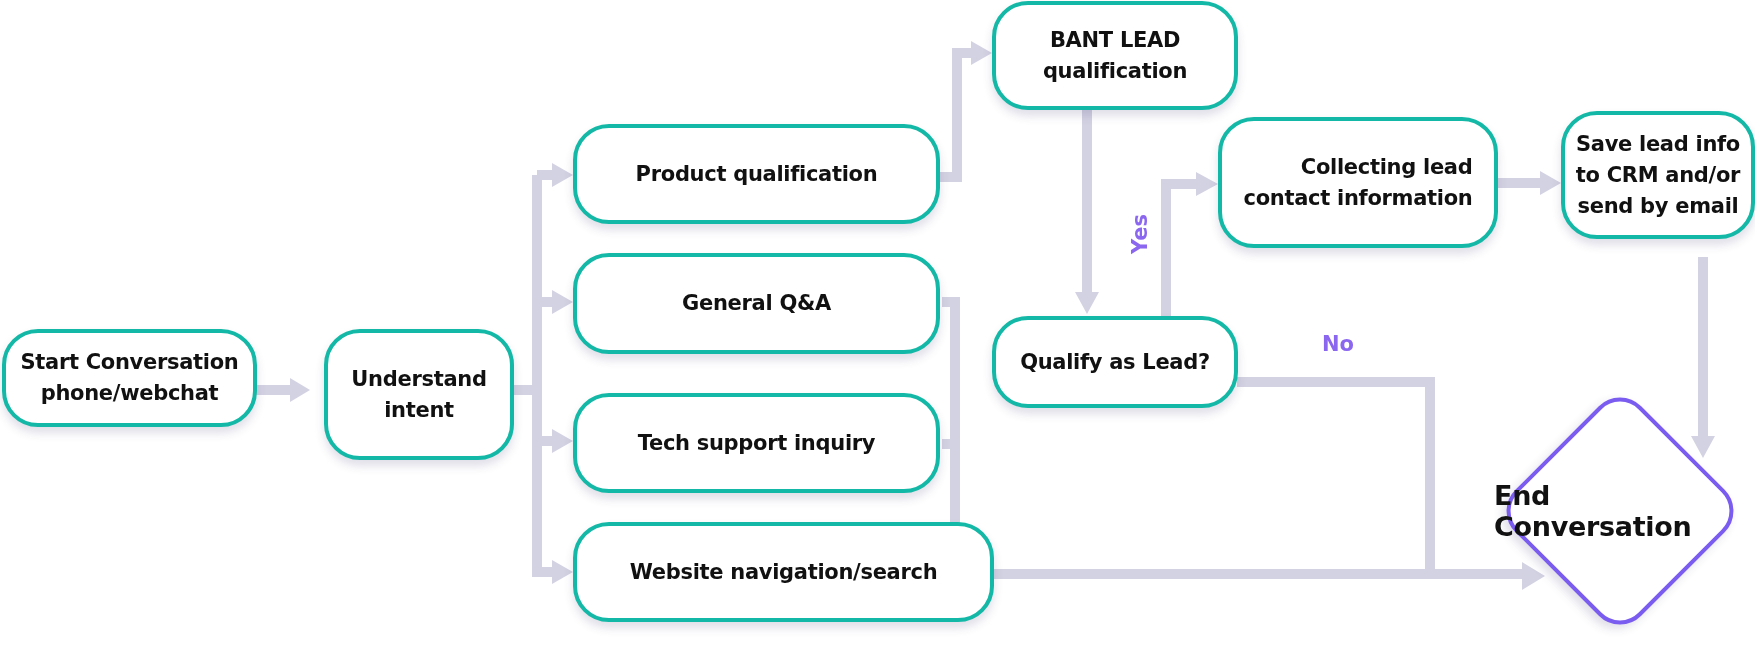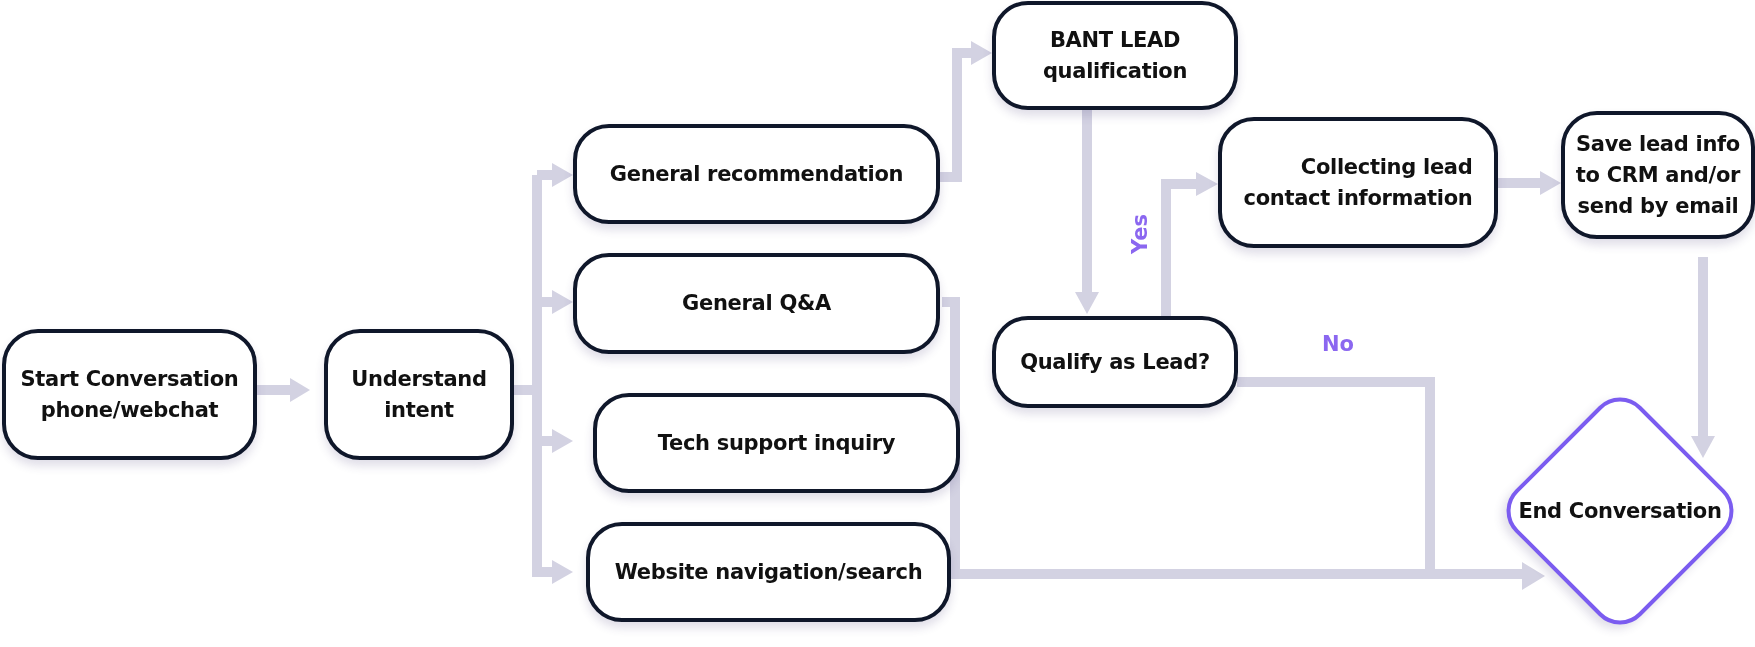--- a/index.html
+++ b/index.html
@@ -1,36 +1,36 @@
 <!DOCTYPE html>
 <html><head>
   <meta charset="utf-8">
   <style>
     html, body { margin: 0; padding: 0; background: #ffffff; }
     body { width: 1755px; height: 647px; position: relative; overflow: hidden;
            font-family: "DejaVu Sans", sans-serif; }
     #canvas { position: absolute; left: 0; top: 0; width: 1755px; height: 647px; }
     .node {
       position: absolute; box-sizing: border-box;
-      border: 4px solid #0f172a; background: #ffffff; border-radius: 36px;
+      border: 4px solid #14b8a6; background: #ffffff; border-radius: 36px;
       display: flex; align-items: center; justify-content: center; text-align: center;
       color: #111111; font-size: 21px; font-weight: bold; line-height: 31px;
       box-shadow: 0 6px 10px rgba(60,50,110,0.16);
       white-space: pre-line; letter-spacing: -0.3px;
     }
     .diamond-wrap { position: absolute; }
     .diamond {
       position: absolute; box-sizing: border-box; border: 4px solid #7b5cf0;
       background: #fff; border-radius: 30px; transform: rotate(45deg);
       box-shadow: 0 6px 10px rgba(60,50,110,0.16);
     }
     .diamond-label {
       position: absolute; left: 0; top: 0; width: 100%; height: 100%;
       display: flex; align-items: center; justify-content: center;
-      color: #111; font-size: 21px; font-weight: bold; letter-spacing: -0.3px;
+      color: #111; font-size: 27px; font-weight: bold; letter-spacing: -0.3px;
     }
     .edge-label {
       position: absolute; color: #8b67f0; font-size: 21px; font-weight: bold;
     }
     svg .conn { fill: none; stroke: #d3d2e2; stroke-width: 10; stroke-linejoin: miter; }
     svg .arrowhead { fill: #d3d2e2; }
   </style>
 </head>
 <body>
 
@@ -65,33 +65,33 @@
   <polygon class="arrowhead" points="1691,436 1703,458 1715,436"></polygon>
 
   <path class="conn" d="M1237 382 H1430 V574"></path>
 
   <path class="conn" d="M942 302 H955 V574"></path>
   <path class="conn" d="M942 444 H955"></path>
   <path class="conn" d="M942 574 H1525"></path>
   <polygon class="arrowhead" points="1522,562 1545,576 1522,590"></polygon>
 </svg>
 
-<div class="node" style="left:2px; top:329px; width:255px; height:131px;">Start Conversation
+<div class="node" style="left:2px; top:329px; width:255px; height:98px;">Start Conversation
 phone/webchat</div>
 
 <div class="node" style="left:309px; top:329px; width:190px; height:131px;margin-left:15px;">Understand
 intent</div>
 
-<div class="node" style="left:573px; top:124px; width:367px; height:100px;">General recommendation</div>
+<div class="node" style="left:573px; top:124px; width:367px; height:100px;">Product qualification</div>
 
 <div class="node" style="left:573px; top:253px; width:367px; height:101px;">General Q&amp;A</div>
 
-<div class="node" style="left:573px; top:393px; width:367px; height:100px;margin-left:20px;">Tech support inquiry</div>
+<div class="node" style="left:573px; top:393px; width:367px; height:100px;">Tech support inquiry</div>
 
-<div class="node" style="left:573px; top:522px; width:365px; height:100px;margin-left:13px;">Website navigation/search</div>
+<div class="node" style="left:573px; top:522px; width:421px; height:100px;">Website navigation/search</div>
 
 <div class="node" style="left:992px; top:1px; width:246px; height:109px;">BANT LEAD
 qualification</div>
 
 <div class="node" style="left:992px; top:316px; width:246px; height:92px;">Qualify as Lead?</div>
 
 <div class="node" style="left:1218px; top:117px; width:280px; height:131px;text-align:right;">Collecting lead
 contact information</div>
 
 <div class="node" style="left:1561px; top:111px; width:194px; height:128px;">Save lead info

